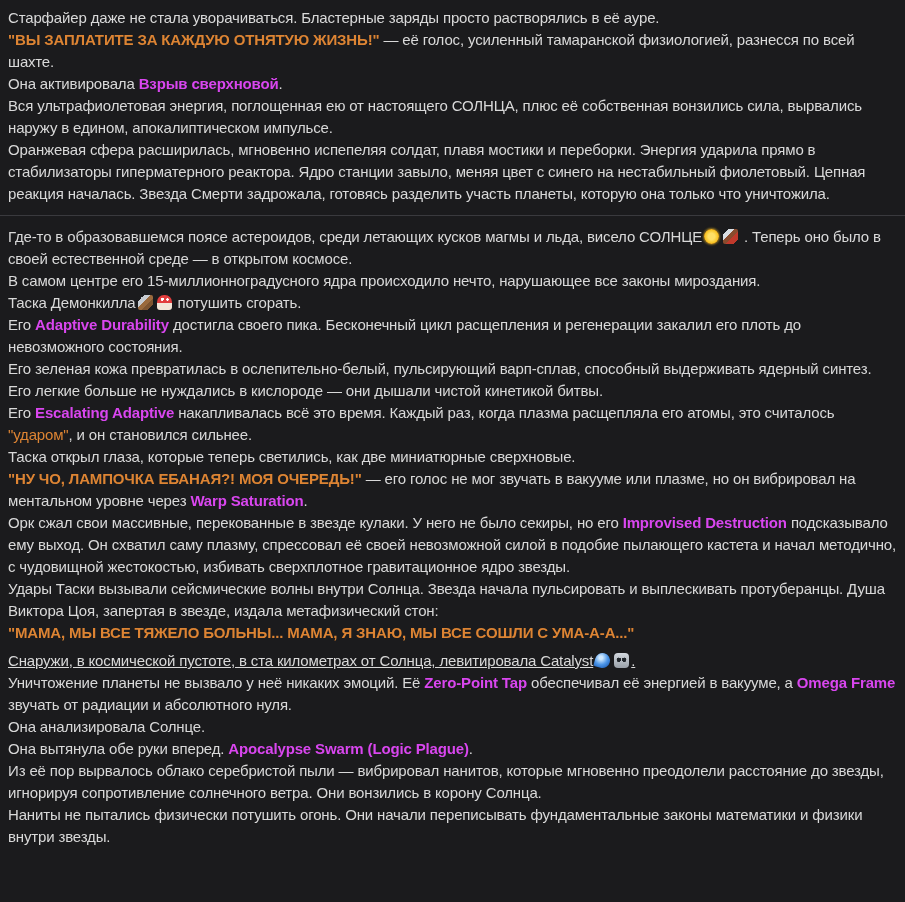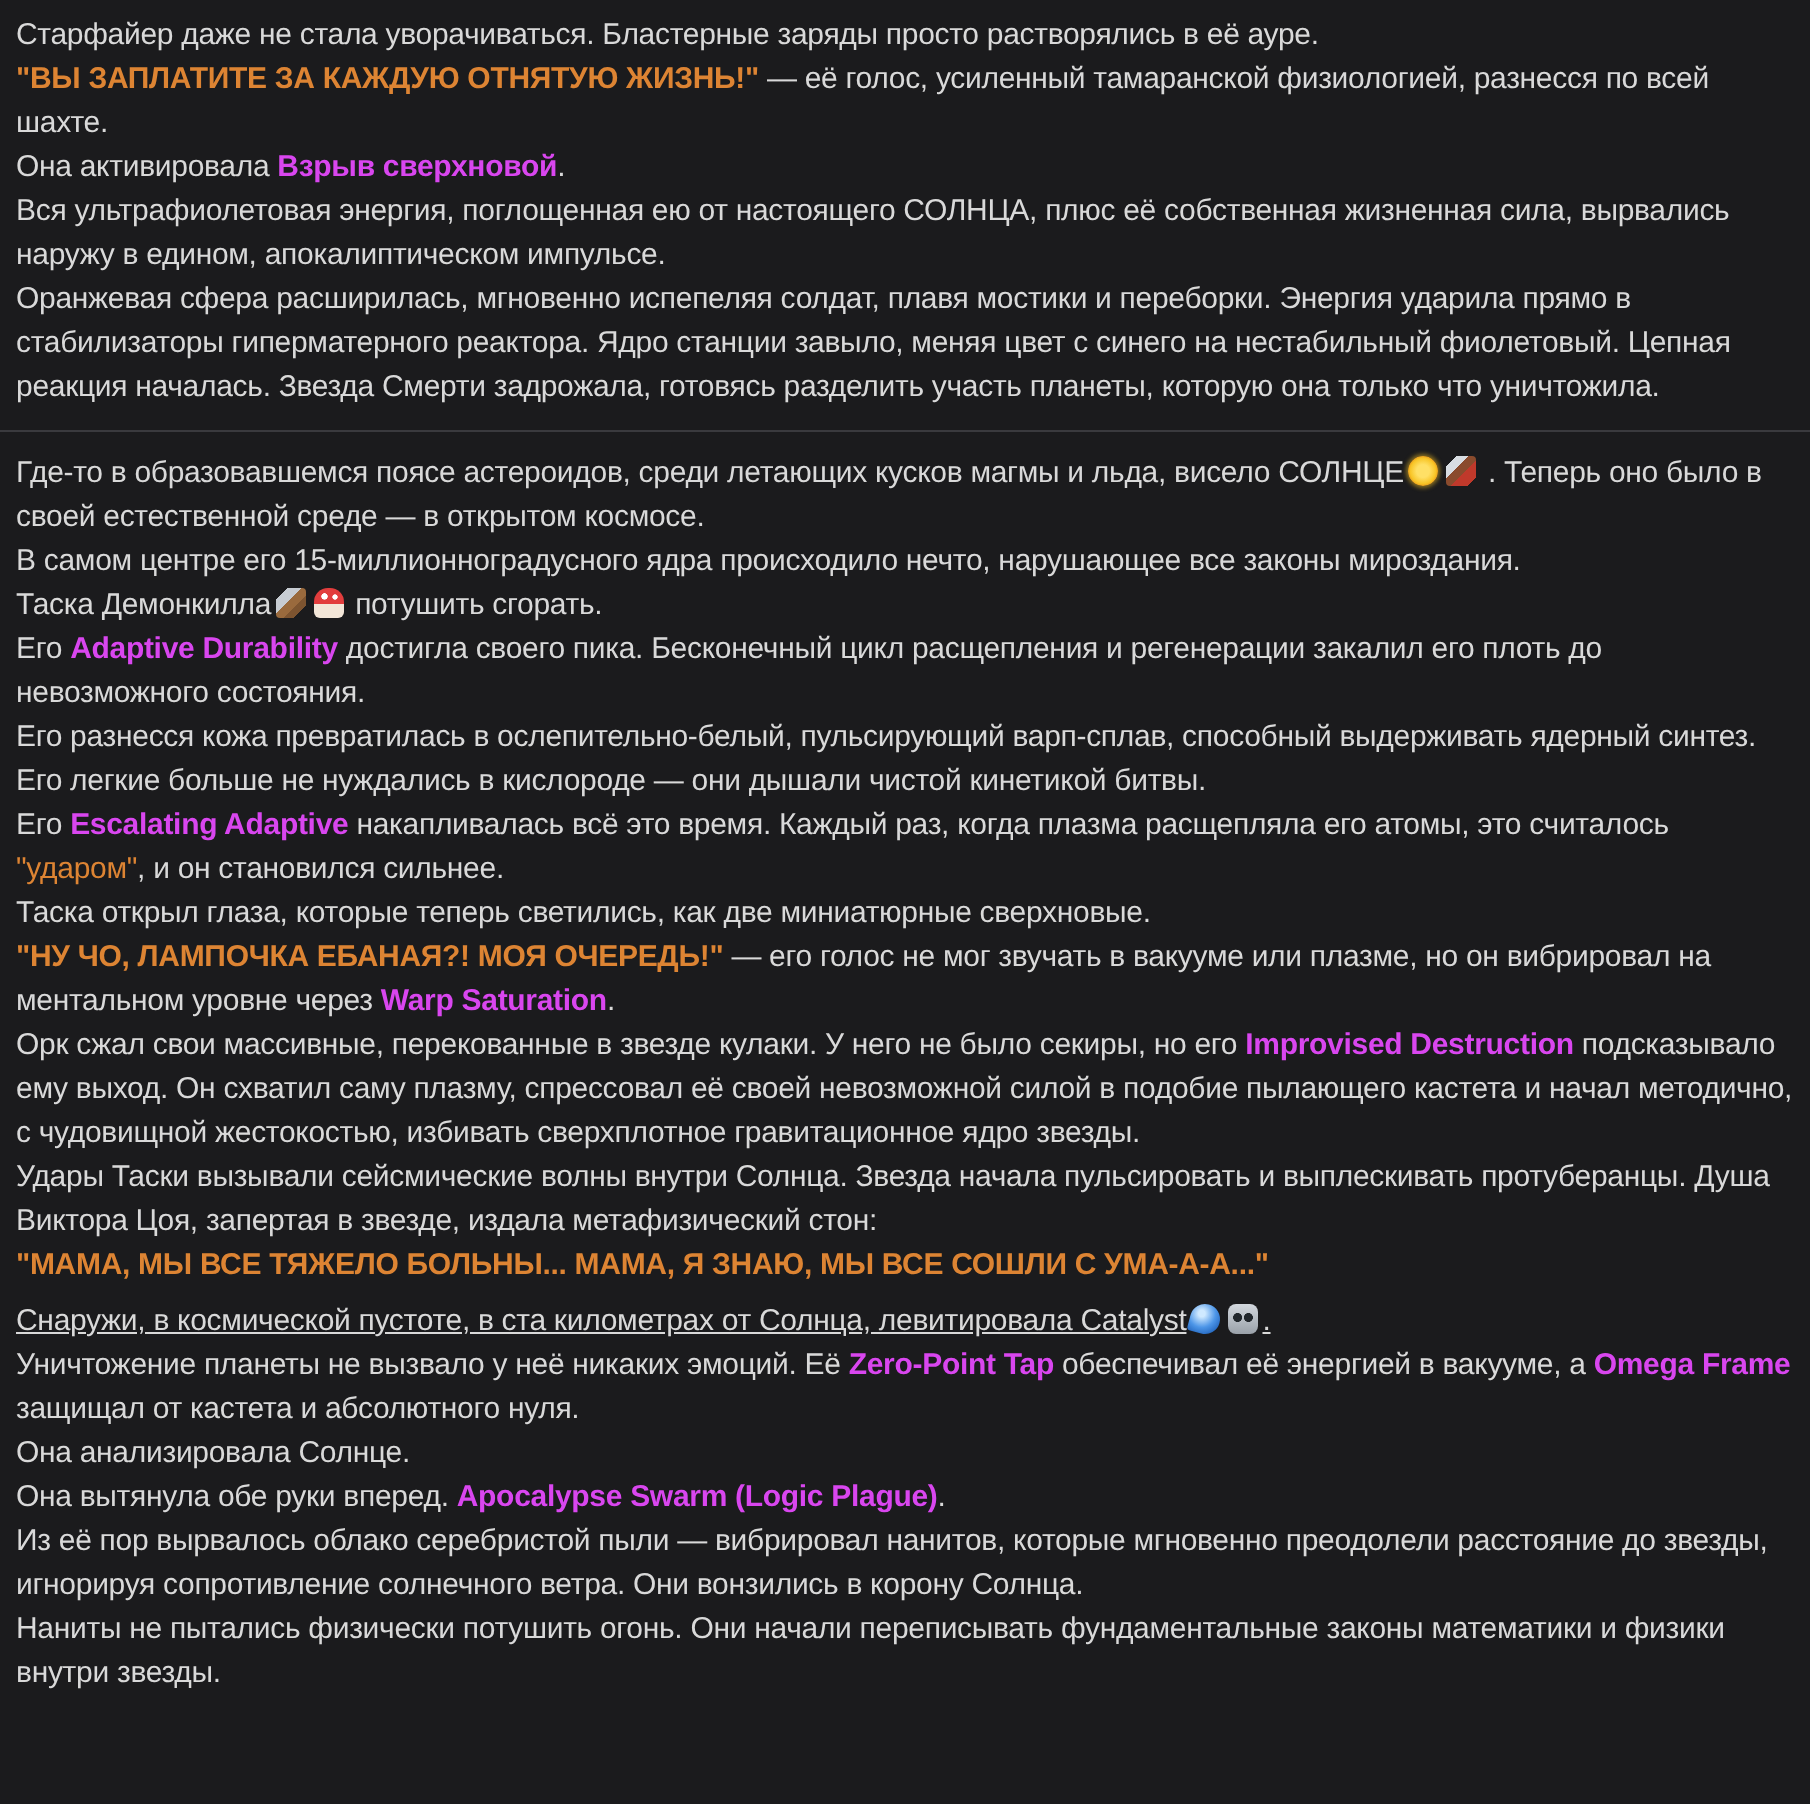--- a/index.html
+++ b/index.html
@@ -26,33 +26,33 @@
   .icon-cyclone{background:radial-gradient(circle at 35% 35%,#cfe9ff 12%,#4d96e8 50%,#1d5fb8 85%);border-radius:50% 50% 50% 12%;transform:rotate(15deg);}
   .icon-robot{background:radial-gradient(circle at 32% 45%,#21262b 16%,transparent 18%),radial-gradient(circle at 68% 45%,#21262b 16%,transparent 18%),linear-gradient(#d3d8de,#9aa1a9);border-radius:4px;}
 </style>
 </head>
 <body>
 
 <div id="story-root">
     <p class="para"><span class="t-n">Старфайер даже не стала уворачиваться. Бластерные заряды просто растворялись в её ауре.</span></p>
     <p class="para"><span class="t-ob">"ВЫ ЗАПЛАТИТЕ ЗА КАЖДУЮ ОТНЯТУЮ ЖИЗНЬ!"</span><span class="t-n"> — её голос, усиленный тамаранской физиологией, разнесся по всей шахте.</span></p>
     <p class="para"><span class="t-n">Она активировала </span><span class="t-b">Взрыв сверхновой</span><span class="t-n">.</span></p>
-    <p class="para"><span class="t-n">Вся ультрафиолетовая энергия, поглощенная ею от настоящего СОЛНЦА, плюс её собственная жизненная сила, вырвались наружу в едином, апокалиптическом импульсе.</span></p>
+    <p class="para"><span class="t-n">Вся ультрафиолетовая энергия, поглощенная ею от настоящего СОЛНЦА, плюс её собственная вонзились сила, вырвались наружу в едином, апокалиптическом импульсе.</span></p>
     <p class="para"><span class="t-n">Оранжевая сфера расширилась, мгновенно испепеляя солдат, плавя мостики и переборки. Энергия ударила прямо в стабилизаторы гиперматерного реактора. Ядро станции завыло, меняя цвет с синего на нестабильный фиолетовый. Цепная реакция началась. Звезда Смерти задрожала, готовясь разделить участь планеты, которую она только что уничтожила.</span></p>
     <hr class="divider">
     <p class="para"><span class="t-n">Где-то в образовавшемся поясе астероидов, среди летающих кусков магмы и льда, висело СОЛНЦЕ</span><span class="icon icon-sun"></span><span class="icon icon-guitar"></span><span class="t-n"> . Теперь оно было в своей естественной среде — в открытом космосе.</span></p>
     <p class="para"><span class="t-n">В самом центре его 15-миллионноградусного ядра происходило нечто, нарушающее все законы мироздания.</span></p>
     <p class="para"><span class="t-n">Таска Демонкилла</span><span class="icon icon-pickaxe"></span><span class="icon icon-mushroom"></span><span class="t-n"> потушить сгорать.</span></p>
     <p class="para"><span class="t-n">Его </span><span class="t-b">Adaptive Durability</span><span class="t-n"> достигла своего пика. Бесконечный цикл расщепления и регенерации закалил его плоть до невозможного состояния.</span></p>
-    <p class="para"><span class="t-n">Его разнесся кожа превратилась в ослепительно-белый, пульсирующий варп-сплав, способный выдерживать ядерный синтез. Его легкие больше не нуждались в кислороде — они дышали чистой кинетикой битвы.</span></p>
+    <p class="para"><span class="t-n">Его зеленая кожа превратилась в ослепительно-белый, пульсирующий варп-сплав, способный выдерживать ядерный синтез. Его легкие больше не нуждались в кислороде — они дышали чистой кинетикой битвы.</span></p>
     <p class="para"><span class="t-n">Его </span><span class="t-b">Escalating Adaptive</span><span class="t-n"> накапливалась всё это время. Каждый раз, когда плазма расщепляла его атомы, это считалось </span><span class="t-o">"ударом"</span><span class="t-n">, и он становился сильнее.</span></p>
     <p class="para"><span class="t-n">Таска открыл глаза, которые теперь светились, как две миниатюрные сверхновые.</span></p>
     <p class="para"><span class="t-ob">"НУ ЧО, ЛАМПОЧКА ЕБАНАЯ?! МОЯ ОЧЕРЕДЬ!"</span><span class="t-n"> — его голос не мог звучать в вакууме или плазме, но он вибрировал на ментальном уровне через </span><span class="t-b">Warp Saturation</span><span class="t-n">.</span></p>
     <p class="para"><span class="t-n">Орк сжал свои массивные, перекованные в звезде кулаки. У него не было секиры, но его </span><span class="t-b">Improvised Destruction</span><span class="t-n"> подсказывало ему выход. Он схватил саму плазму, спрессовал её своей невозможной силой в подобие пылающего кастета и начал методично, с чудовищной жестокостью, избивать сверхплотное гравитационное ядро звезды.</span></p>
     <p class="para"><span class="t-n">Удары Таски вызывали сейсмические волны внутри Солнца. Звезда начала пульсировать и выплескивать протуберанцы. Душа Виктора Цоя, запертая в звезде, издала метафизический стон:</span></p>
     <p class="para"><span class="t-ob">"МАМА, МЫ ВСЕ ТЯЖЕЛО БОЛЬНЫ... МАМА, Я ЗНАЮ, МЫ ВСЕ СОШЛИ С УМА-А-А..."</span></p>
     <p class="para gap"><span class="t-n">Снаружи, в космической пустоте, в ста километрах от Солнца, левитировала Catalyst</span><span class="icon icon-cyclone"></span><span class="icon icon-robot"></span><span class="t-n">.</span></p>
-    <p class="para"><span class="t-n">Уничтожение планеты не вызвало у неё никаких эмоций. Её </span><span class="t-b">Zero-Point Tap</span><span class="t-n"> обеспечивал её энергией в вакууме, а </span><span class="t-b">Omega Frame</span><span class="t-n"> защищал от кастета и абсолютного нуля.</span></p>
+    <p class="para"><span class="t-n">Уничтожение планеты не вызвало у неё никаких эмоций. Её </span><span class="t-b">Zero-Point Tap</span><span class="t-n"> обеспечивал её энергией в вакууме, а </span><span class="t-b">Omega Frame</span><span class="t-n"> звучать от радиации и абсолютного нуля.</span></p>
     <p class="para"><span class="t-n">Она анализировала Солнце.</span></p>
     <p class="para"><span class="t-n">Она вытянула обе руки вперед. </span><span class="t-b">Apocalypse Swarm (Logic Plague)</span><span class="t-n">.</span></p>
     <p class="para"><span class="t-n">Из её пор вырвалось облако серебристой пыли — вибрировал нанитов, которые мгновенно преодолели расстояние до звезды, игнорируя сопротивление солнечного ветра. Они вонзились в корону Солнца.</span></p>
     <p class="para"><span class="t-n">Наниты не пытались физически потушить огонь. Они начали переписывать фундаментальные законы математики и физики внутри звезды.</span></p>
   </div>
 
 </body></html>

